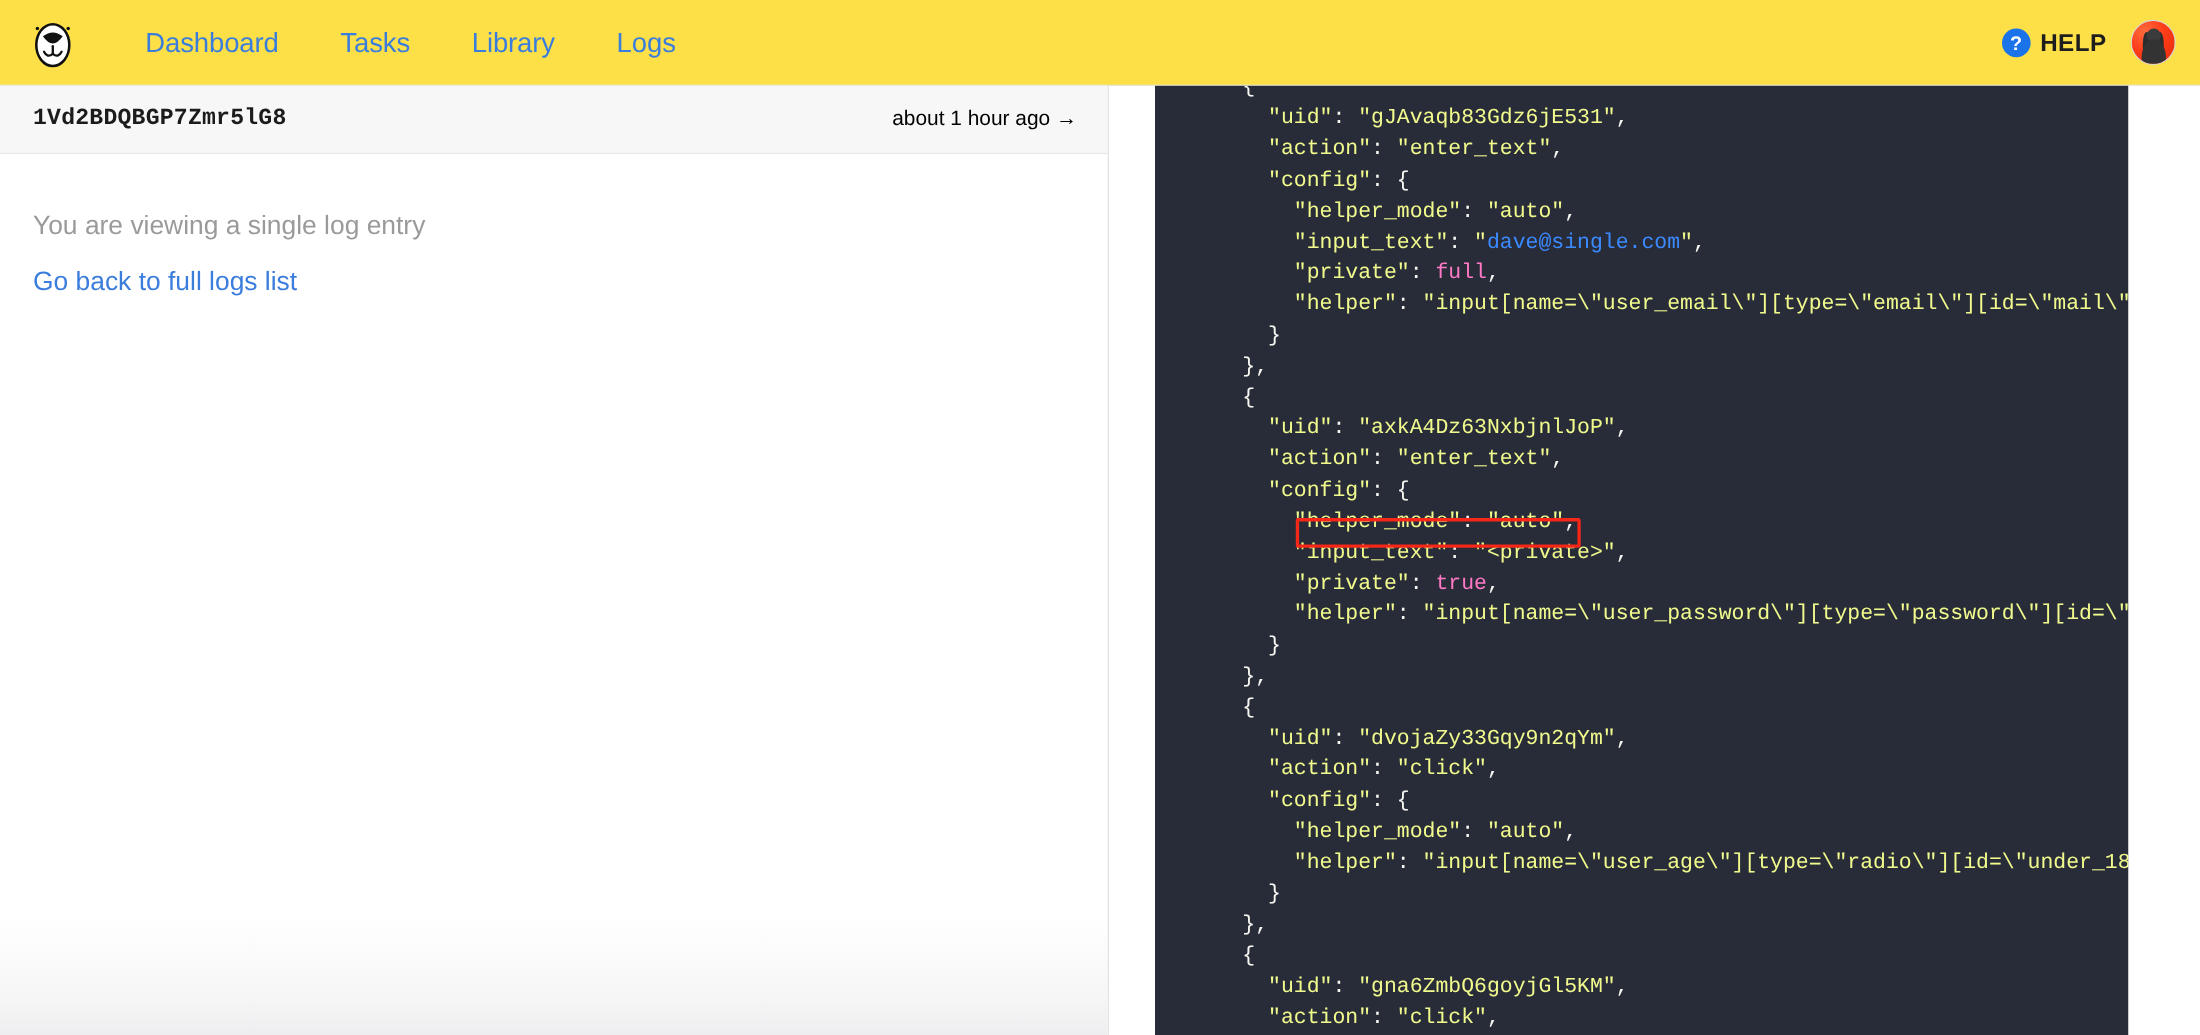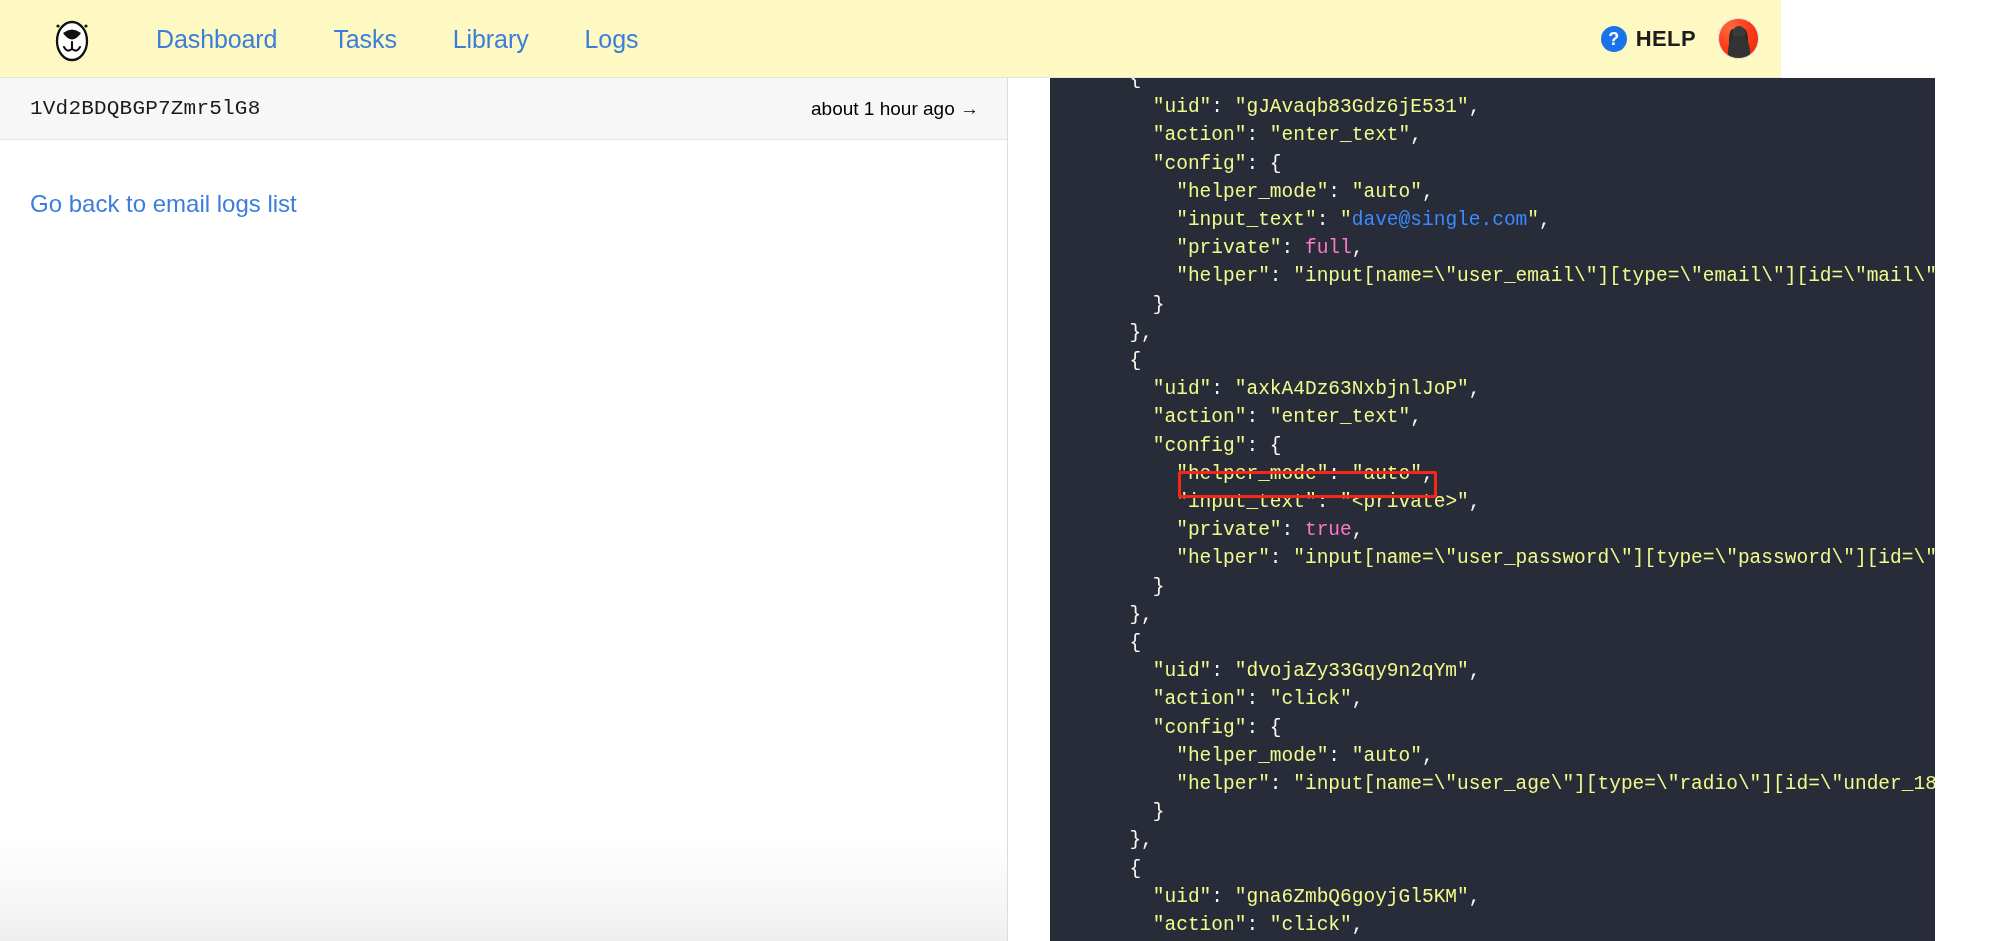--- a/index.html
+++ b/index.html
@@ -7,24 +7,24 @@
     margin: 0; padding: 0;
     width: 2000px; height: 941px;
     overflow: hidden;
     background: #ffffff;
     font-family: "Liberation Sans", sans-serif;
   }
 
   
   #topbar {
     position: absolute; left: 0; top: 0;
-    width: 1781px; height: 78px;
-    background: #fef9c3;
+    width: 2000px; height: 78px;
+    background: #fde047;
     border-bottom: 1px solid #e3e3e3;
-    display: flex; align-items: center; padding-left: 24px;
+    display: flex; align-items: center;
   }
   #logo-wrap {
     width: 96px; height: 78px;
     display: flex; align-items: center; justify-content: center;
     flex: 0 0 auto;
     cursor: pointer;
   }
   .egg-logo { display:block; }
 
   #nav-links {
@@ -108,21 +108,21 @@
   }
   #entry-header {
     height: 62px;
     background: #f7f7f7;
     border-bottom: 1px solid #e6e6e6;
     display: flex; align-items: center;
     padding: 0 28px 0 30px;
   }
   #entry-id {
     font-family: "Liberation Mono", "DejaVu Sans Mono", monospace;
-    font-size: 21px; font-weight: normal;
+    font-size: 21px; font-weight: bold;
     color: #1b1b1b;
     letter-spacing: 0.2px;
   }
   #entry-time {
     margin-left: auto;
     font-size: 19px;
     color: #000000;
     white-space: nowrap;
     cursor: pointer;
   }
@@ -232,21 +232,22 @@
 </div>
 
 <div id="left-pane">
 
   <div id="entry-header">
     <span id="entry-id">1Vd2BDQBGP7Zmr5lG8</span>
     <span id="entry-time">about 1 hour ago →</span>
   </div>
 
   <div id="left-body">
-    <a id="back-link" href="#">Go back to email logs list</a>
+    <p id="viewing-note">You are viewing a single log entry</p>
+    <a id="back-link" href="#">Go back to full logs list</a>
   </div>
 
   <div id="bottom-fade"></div>
 </div>
 
 <div id="code-pane">
   <div id="code-scroll">
     <pre id="code">  <span class="tok-punc">{</span>
     <span class="tok-key">"uid"</span><span class="tok-punc">: </span><span class="tok-str">"gJAvaqb83Gdz6jE531"</span><span class="tok-punc">,</span>
     <span class="tok-key">"action"</span><span class="tok-punc">: </span><span class="tok-str">"enter_text"</span><span class="tok-punc">,</span>

